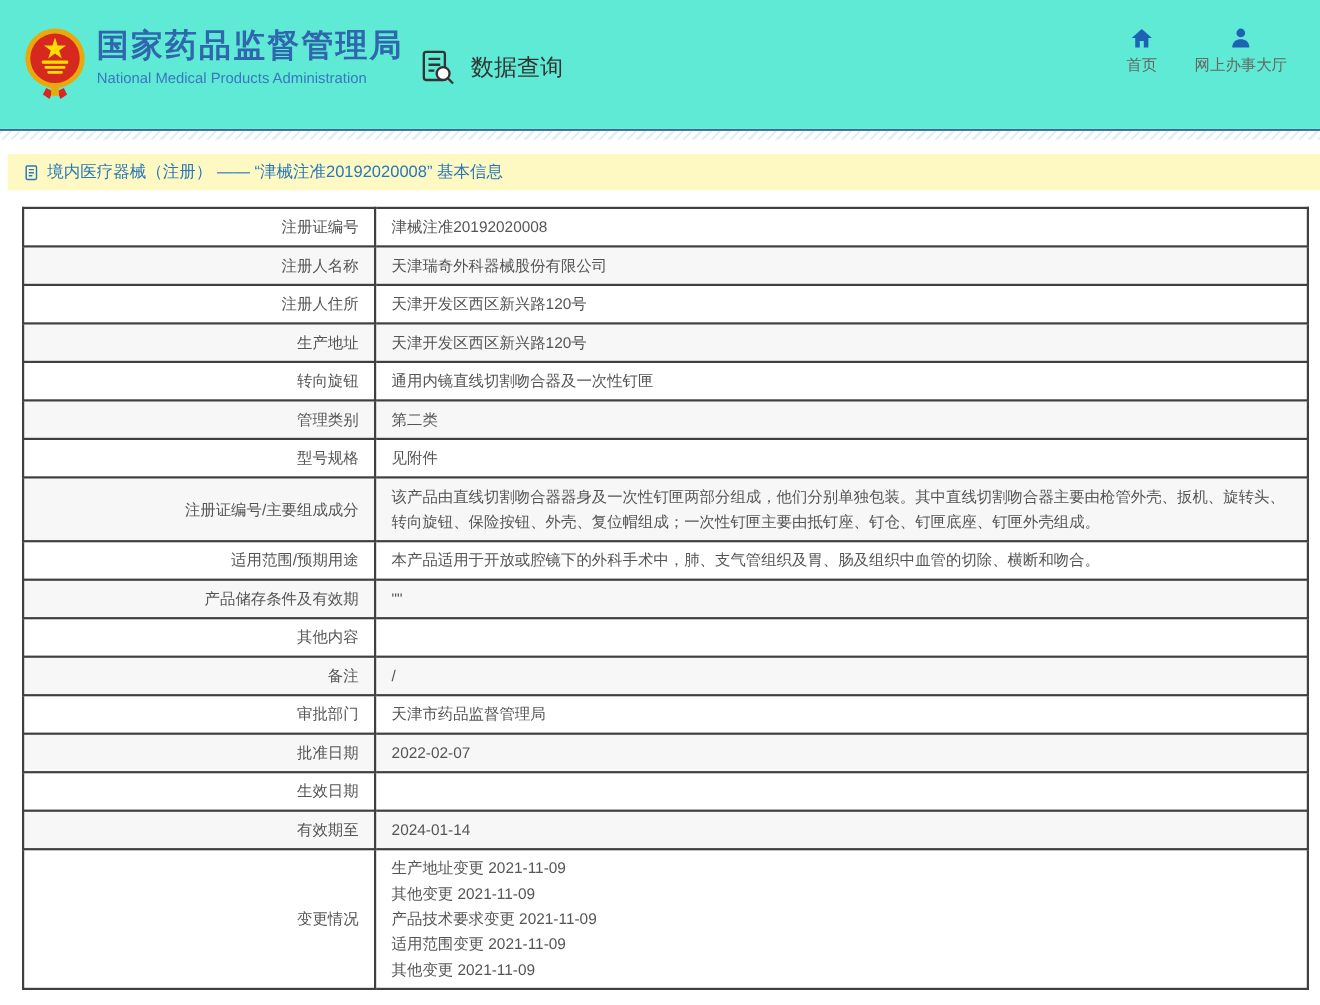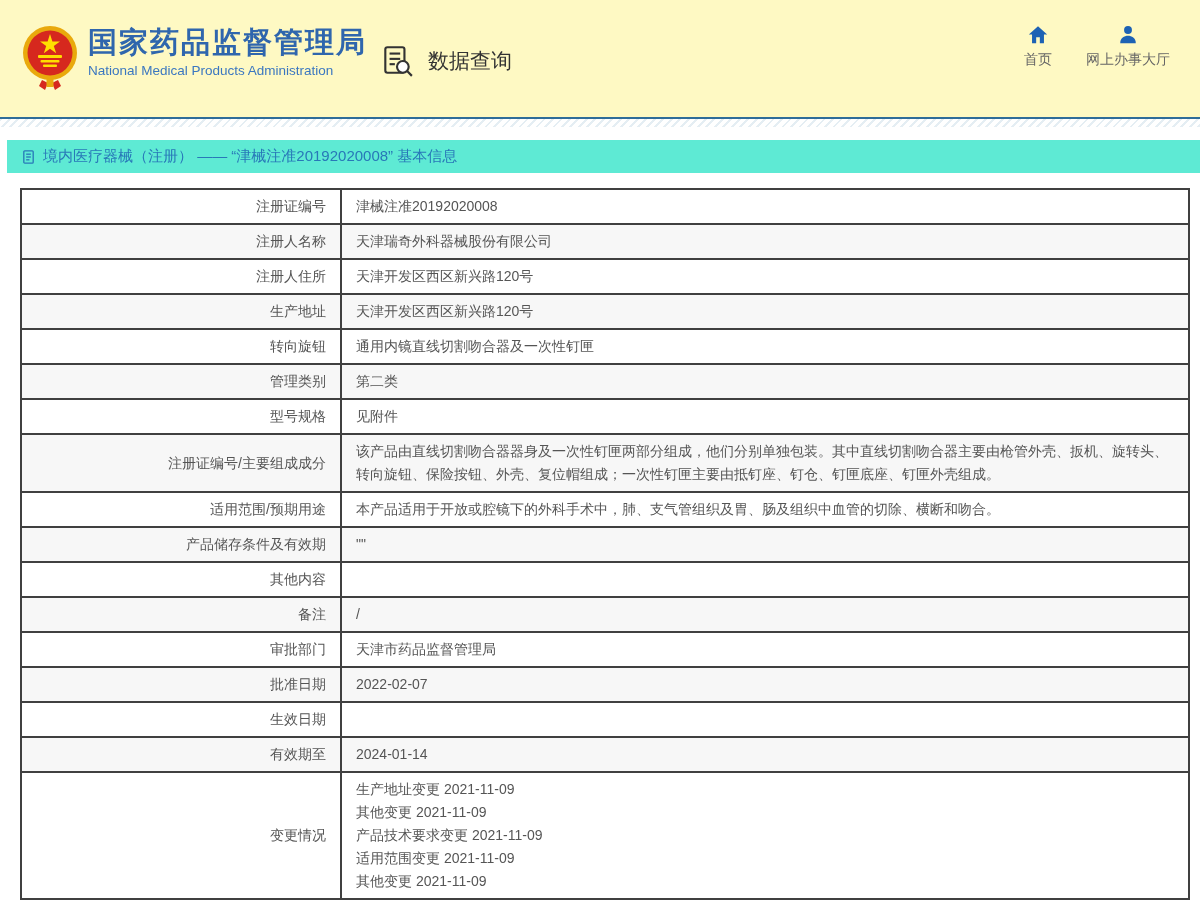--- a/index.html
+++ b/index.html
@@ -1,36 +1,36 @@
 <!DOCTYPE html>
 <html><head>
 <meta charset="utf-8">
 <style>
   * { margin:0; padding:0; box-sizing:border-box; }
   html,body { width:1200px; height:914px; overflow:hidden; background:#fff;
     font-family:"Liberation Sans","DejaVu Sans",sans-serif; }
 
   
-  .header { position:relative; height:117px; background:#fef9c3; }
+  .header { position:relative; height:117px; background:#5eead4; }
   .logo { position:absolute; left:18px; top:22px; width:64px; height:70px; }
   .brand { position:absolute; left:88px; top:27px; }
   .brand-cn { font-size:29px; font-weight:bold; color:#2f66ad; letter-spacing:2px; line-height:1.1; }
   .brand-en { font-size:13.5px; color:#3b77c0; margin-top:4px; }
   .data-query { position:absolute; left:380px; top:44px; display:flex; align-items:center; gap:14px; cursor:pointer; }
   .data-query-text { font-size:21px; color:#333; }
   .nav { position:absolute; right:30px; top:24px; display:flex; gap:20px; }
   .nav-item { display:flex; flex-direction:column; align-items:center; gap:5px;
     font-size:14px; color:#666; cursor:pointer; min-width:56px; }
 
   .blue-line { height:2px; background:#2f6d99; }
   .hatch-strip { height:8px;
     background:repeating-linear-gradient(135deg, rgba(110,160,190,0.18) 0 2px, rgba(255,255,255,0) 2px 6px); }
 
   
-  .page-title-bar { margin:13px 0 0 7px; height:33px; background:#5eead4;
+  .page-title-bar { margin:13px 0 0 7px; height:33px; background:#fef9c3;
     display:flex; align-items:center; padding-left:14px; gap:7px; }
   .page-title { color:#2878b8; font-size:15px; }
 
   
   .table-wrap { margin:15px 10px 0 20px; }
   table.info { width:1170px; border-collapse:collapse; table-layout:fixed; }
   table.info td { border:2px solid #404040; font-size:14px; color:#555;
     padding:5px 14px; line-height:23px; vertical-align:middle; word-break:break-all; }
   td.label-cell { width:320px; text-align:right; }
   table.info tr:nth-child(even) { background:#f7f7f7; }

